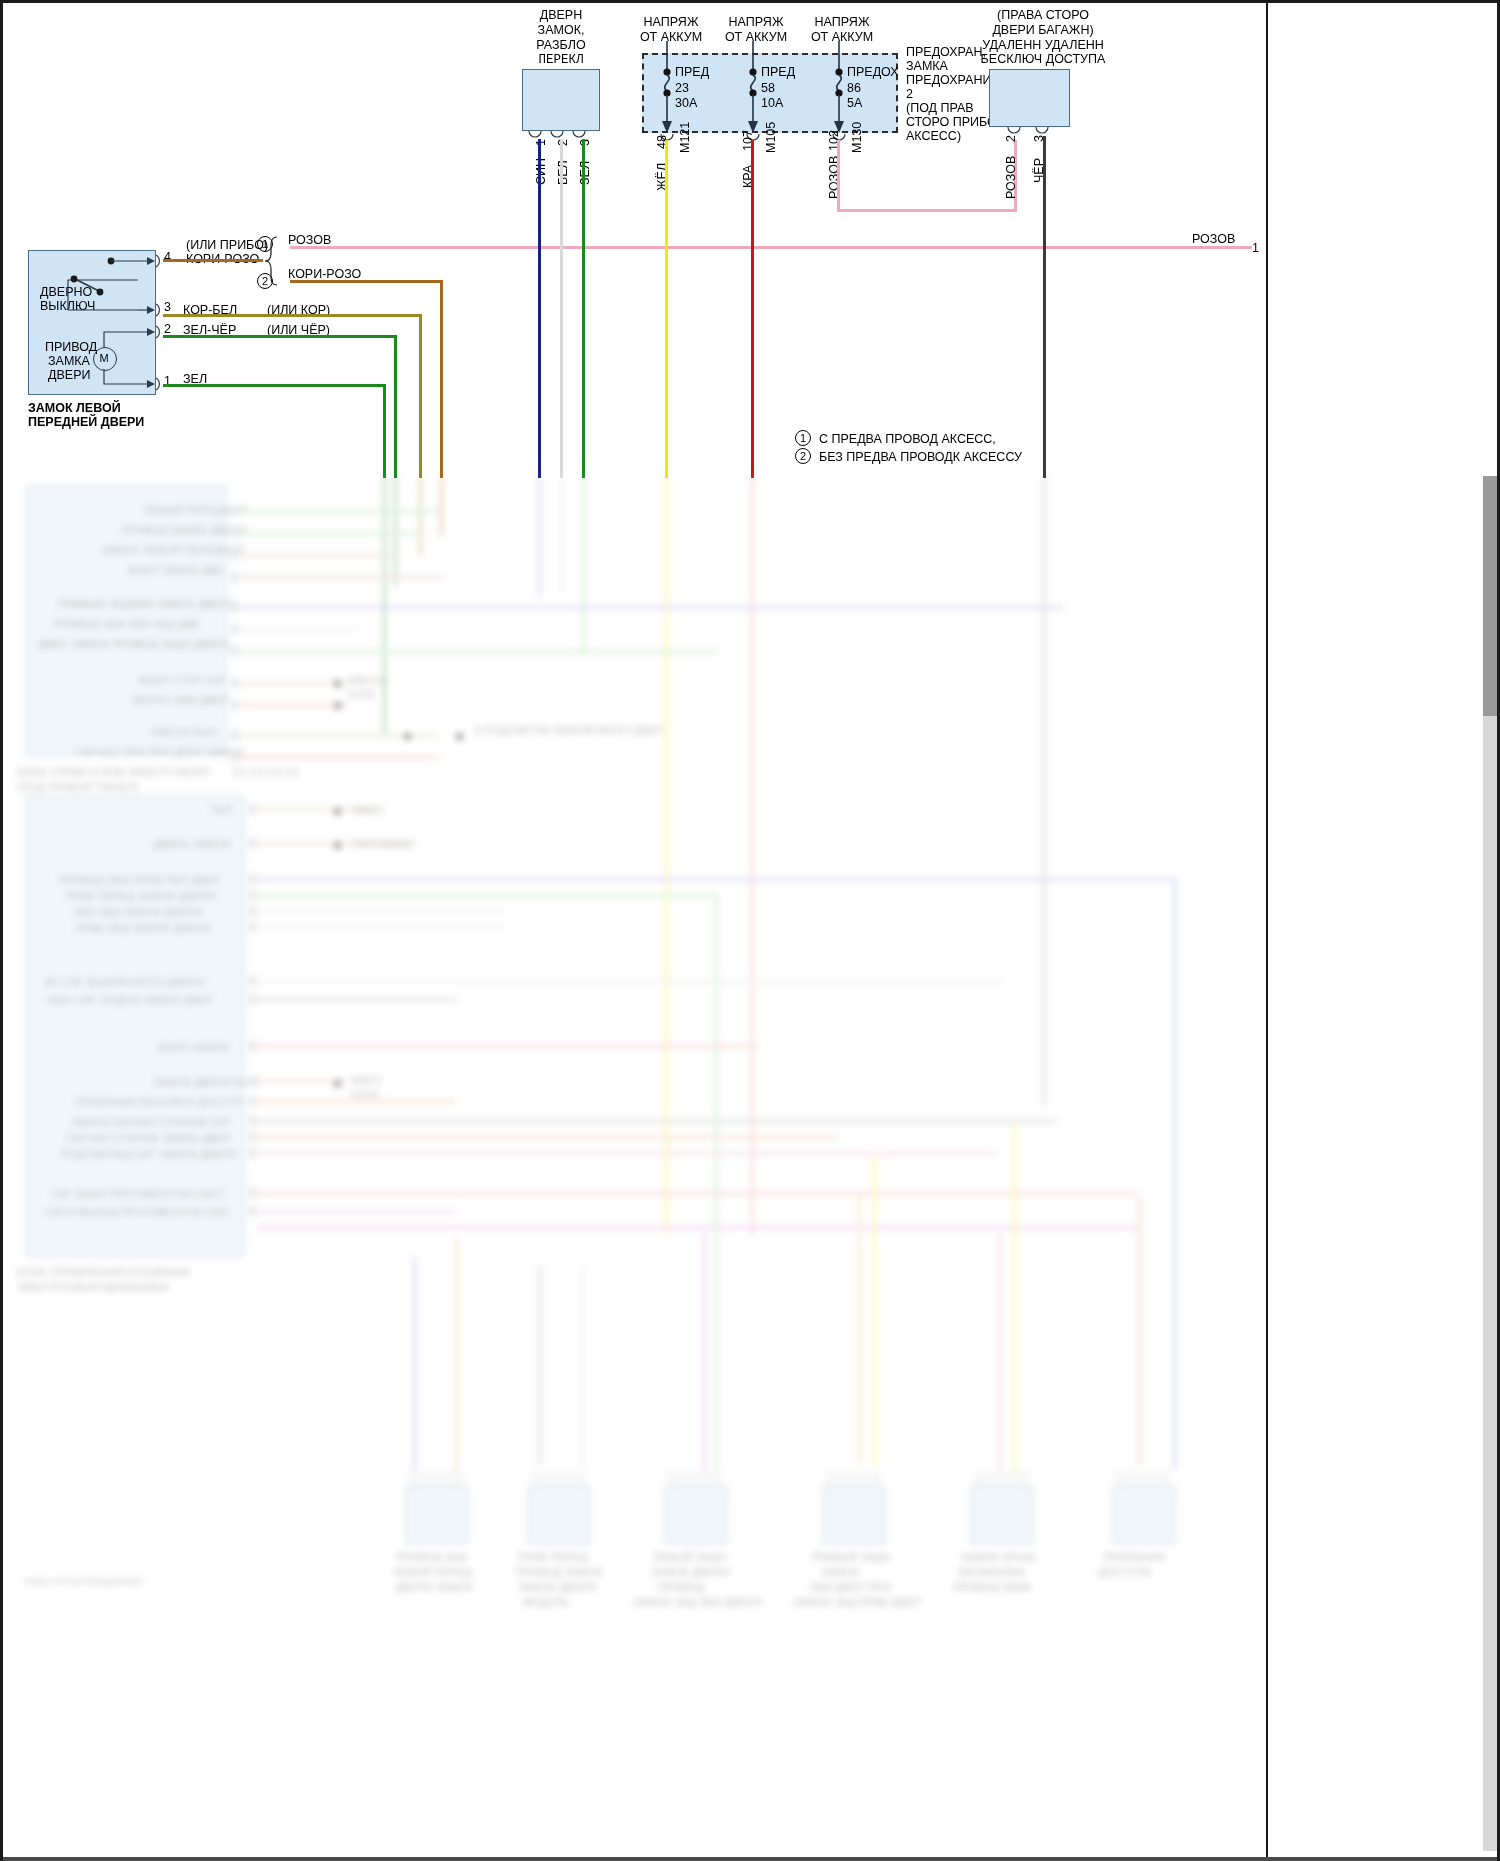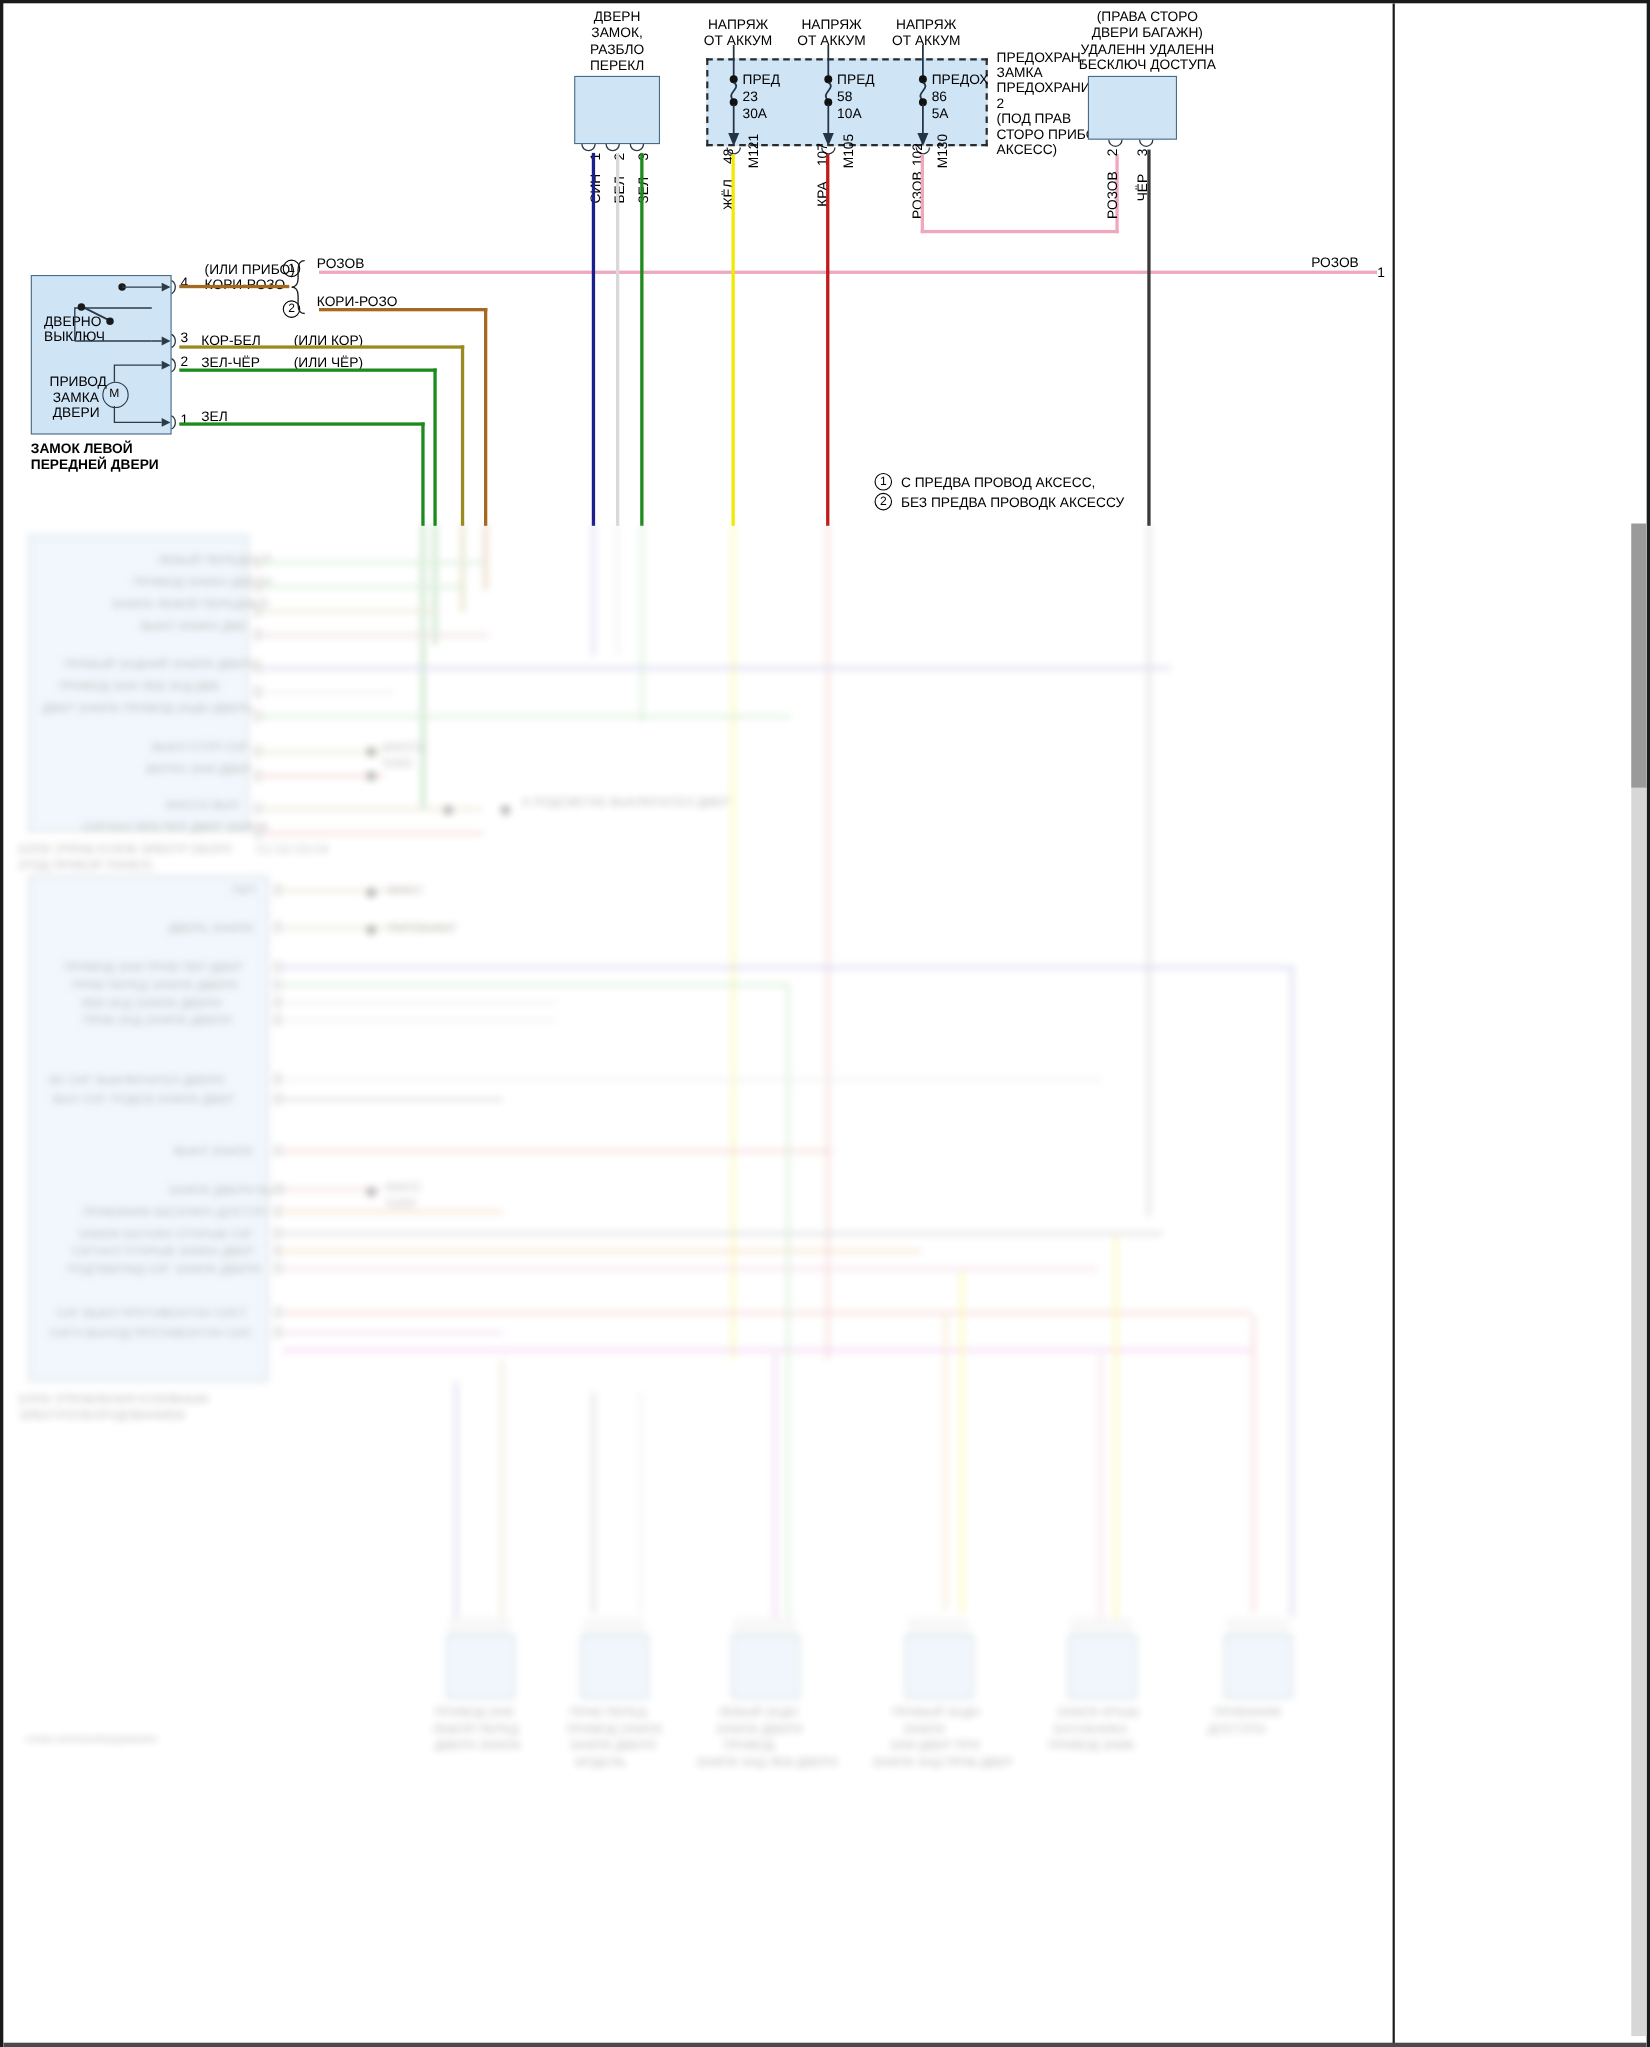--- a/index.html
+++ b/index.html
@@ -80,21 +80,21 @@
   <div class="abs txt" style="left:161px;top:319px;">2</div>
   <div class="abs txt" style="left:161px;top:371px;">1</div>
 
   <div class="abs txt" style="left:183px;top:235px;">(ИЛИ ПРИБО)</div>
   <div class="abs txt" style="left:183px;top:249px;">КОРИ-РОЗО</div>
 
   <div class="abs txt" style="left:180px;top:300px;">КОР-БЕЛ</div>
   <div class="abs txt" style="left:264px;top:300px;">(ИЛИ КОР)</div>
 
   <div class="abs txt" style="left:180px;top:320px;">ЗЕЛ-ЧЁР</div>
-  <div class="abs txt" style="left:264px;top:320px;">(ИЛИ ЧЁР)</div>
+  <div class="abs txt" style="left:264px;top:320px;text-decoration:underline;">(ИЛИ ЧЁР)</div>
 
   <div class="abs txt" style="left:180px;top:369px;">ЗЕЛ</div>
 
   <div class="abs txt" style="left:25px;top:398px;font-weight:bold;">ЗАМОК ЛЕВОЙ</div>
   <div class="abs txt" style="left:25px;top:412px;font-weight:bold;">ПЕРЕДНЕЙ ДВЕРИ</div>
 
   <div class="circnum" style="left:254px;top:233px;">1</div>
   <div class="circnum" style="left:254px;top:270px;">2</div>
 
   <svg class="abs" style="left:262px;top:228px;width:30px;height:60px;">
@@ -119,21 +119,21 @@
 
   <div class="w" style="left:160px;top:332px;width:234px;height:3px;background:#1d8a1d;"></div>
   <div class="w" style="left:391px;top:332px;width:3px;height:143px;background:#1d8a1d;"></div>
 
   <div class="w" style="left:160px;top:381px;width:223px;height:3px;background:#1d8a1d;"></div>
   <div class="w" style="left:380px;top:381px;width:3px;height:94px;background:#1d8a1d;"></div>
 
   <div class="abs txt c" style="left:498px;top:5px;width:120px;">ДВЕРН</div>
   <div class="abs txt c" style="left:498px;top:20px;width:120px;">ЗАМОК,</div>
   <div class="abs txt c" style="left:498px;top:35px;width:120px;">РАЗБЛО</div>
-  <div class="abs txt c" style="left:498px;top:50px;width:120px;">ПЕРЕКЛ</div>
+  <div class="abs txt c" style="left:498px;top:50px;width:120px;font-family:Liberation Mono, monospace;">ПЕРЕКЛ</div>
 
   <div class="box abs" style="left:519px;top:66px;width:78px;height:62px;"></div>
 
   <svg class="abs" style="left:519px;top:128px;width:90px;height:14px;">
     <path d="M7,0 a6,6 0 0 0 12,0" fill="none" stroke="#2c3b4a" stroke-width="1.2"></path>
     <path d="M29,0 a6,6 0 0 0 12,0" fill="none" stroke="#2c3b4a" stroke-width="1.2"></path>
     <path d="M51,0 a6,6 0 0 0 12,0" fill="none" stroke="#2c3b4a" stroke-width="1.2"></path>
   </svg>
 
   <div class="pin" style="left:531px;top:143px;">1</div>

